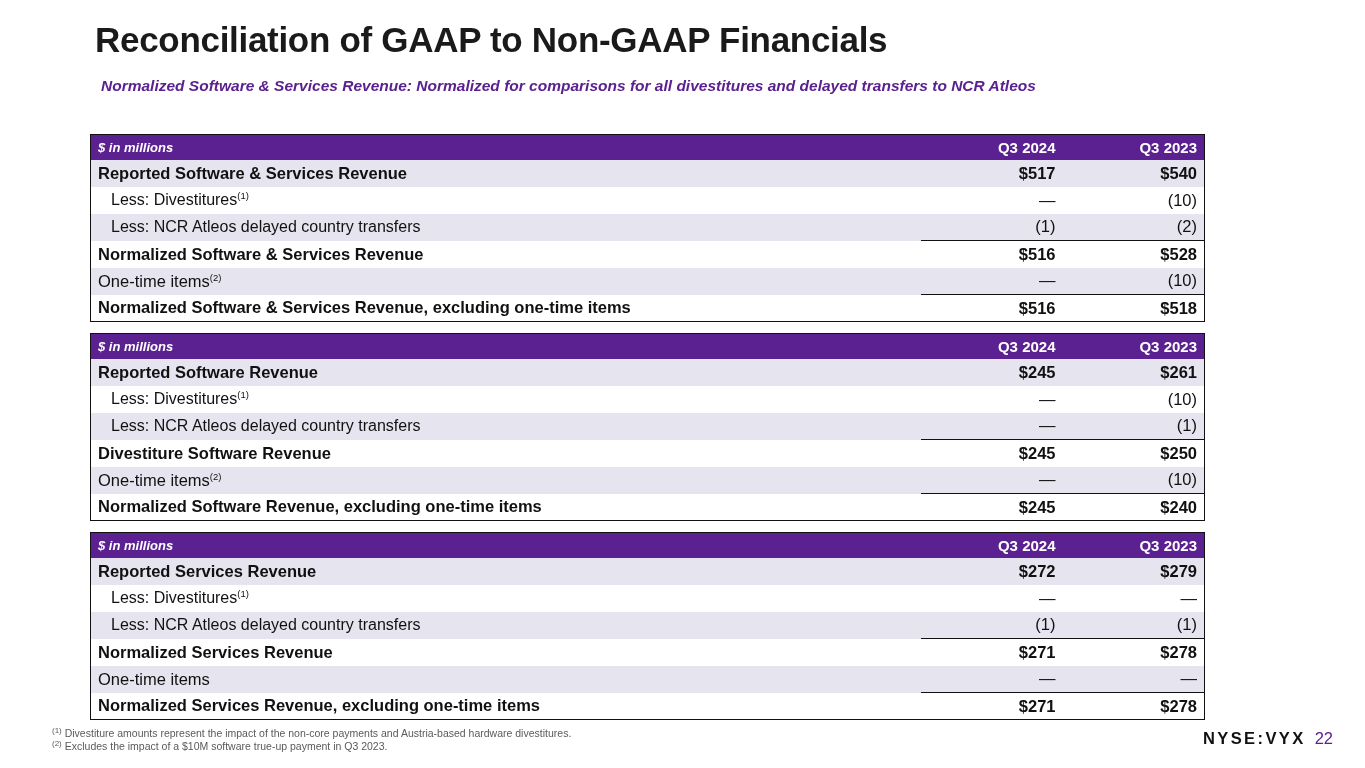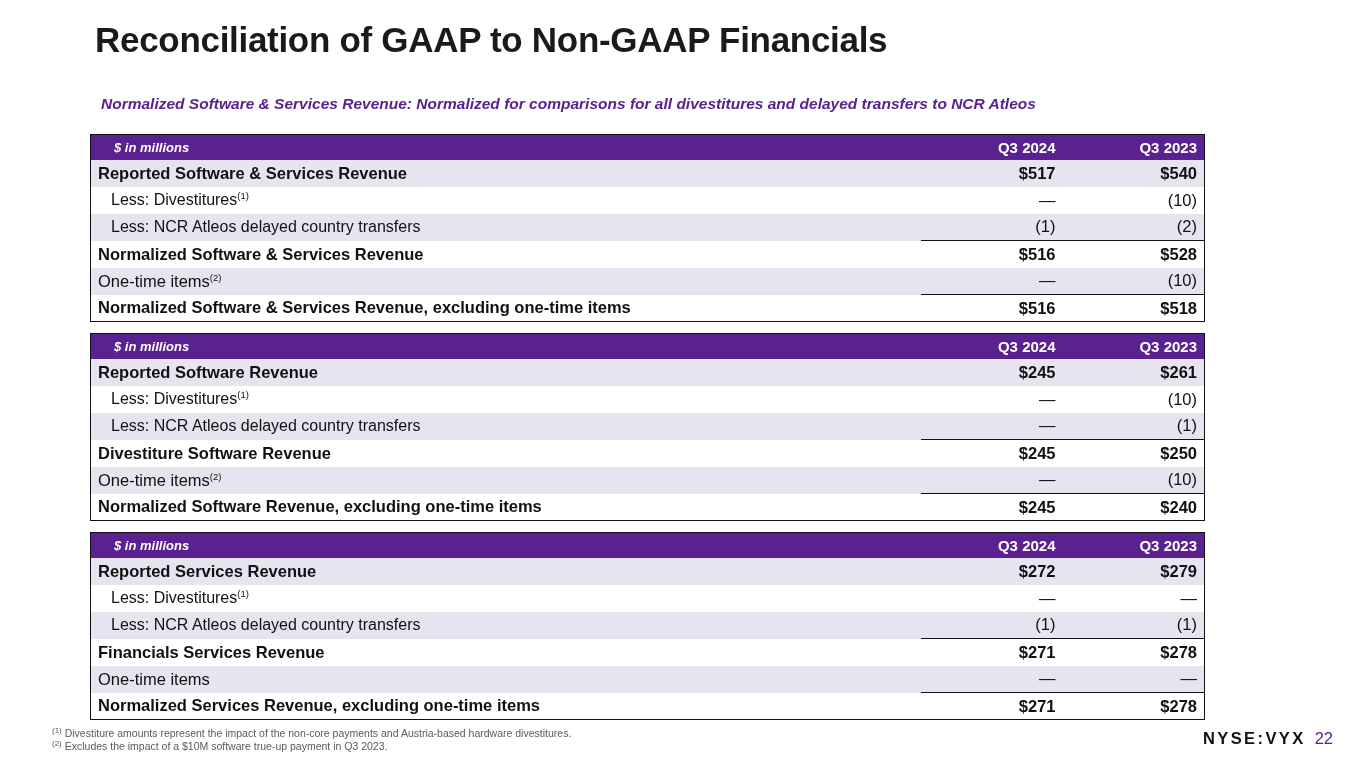--- a/index.html
+++ b/index.html
@@ -16,21 +16,21 @@
     left: 95px; top: 20px;
     font-size: 35px;
     font-weight: bold;
     color: #1a1a1a;
     letter-spacing: -0.3px;
     white-space: nowrap;
   }
 
   .subtitle {
     position: absolute;
-    left: 101px; top: 95px;
+    left: 101px; top: 77px;
     font-size: 15.5px;
     font-weight: bold;
     font-style: italic;
     color: #5B2190;
     white-space: nowrap;
   }
 
   .tables {
     position: absolute;
     left: 90px; top: 134px;
@@ -52,21 +52,21 @@
   .tbl tr.hdr td {
     background: #5B2190;
     color: #ffffff;
     height: 25px;
     vertical-align: middle;
   }
   .hdr .h-unit {
     font-size: 13px;
     font-style: italic;
     font-weight: bold;
-    padding-left: 23px;
+    padding-left: 7px;
     text-align: left;
   }
   .hdr .h-col {
     font-size: 15px;
     font-weight: bold;
     text-align: right;
     padding-right: 7px;
   }
 
   .tbl td {
@@ -241,21 +241,21 @@
             <td class="label indent"><span>Less: Divestitures</span><sup>(1)</sup></td>
             <td class="num">—</td>
             <td class="num">—</td>
           </tr>
           <tr class="shade norm">
             <td class="label indent"><span>Less: NCR Atleos delayed country transfers</span></td>
             <td class="num">(1)</td>
             <td class="num">(1)</td>
           </tr>
           <tr class="plain bold ruled">
-            <td class="label"><span>Financials Services Revenue</span></td>
+            <td class="label"><span>Normalized Services Revenue</span></td>
             <td class="num">$271</td>
             <td class="num">$278</td>
           </tr>
           <tr class="shade norm">
             <td class="label"><span>One-time items</span></td>
             <td class="num">—</td>
             <td class="num">—</td>
           </tr>
           <tr class="plain bold ruled">
             <td class="label"><span>Normalized Services Revenue, excluding one-time items</span></td>

